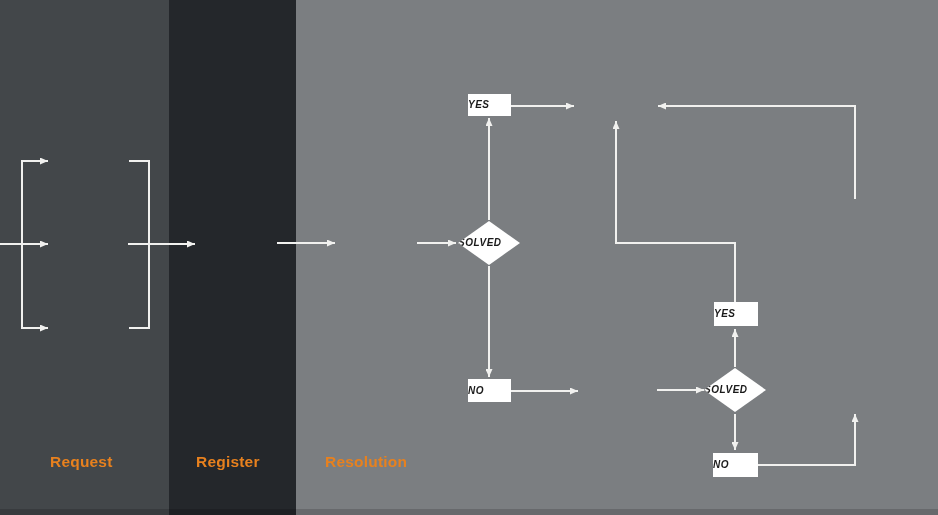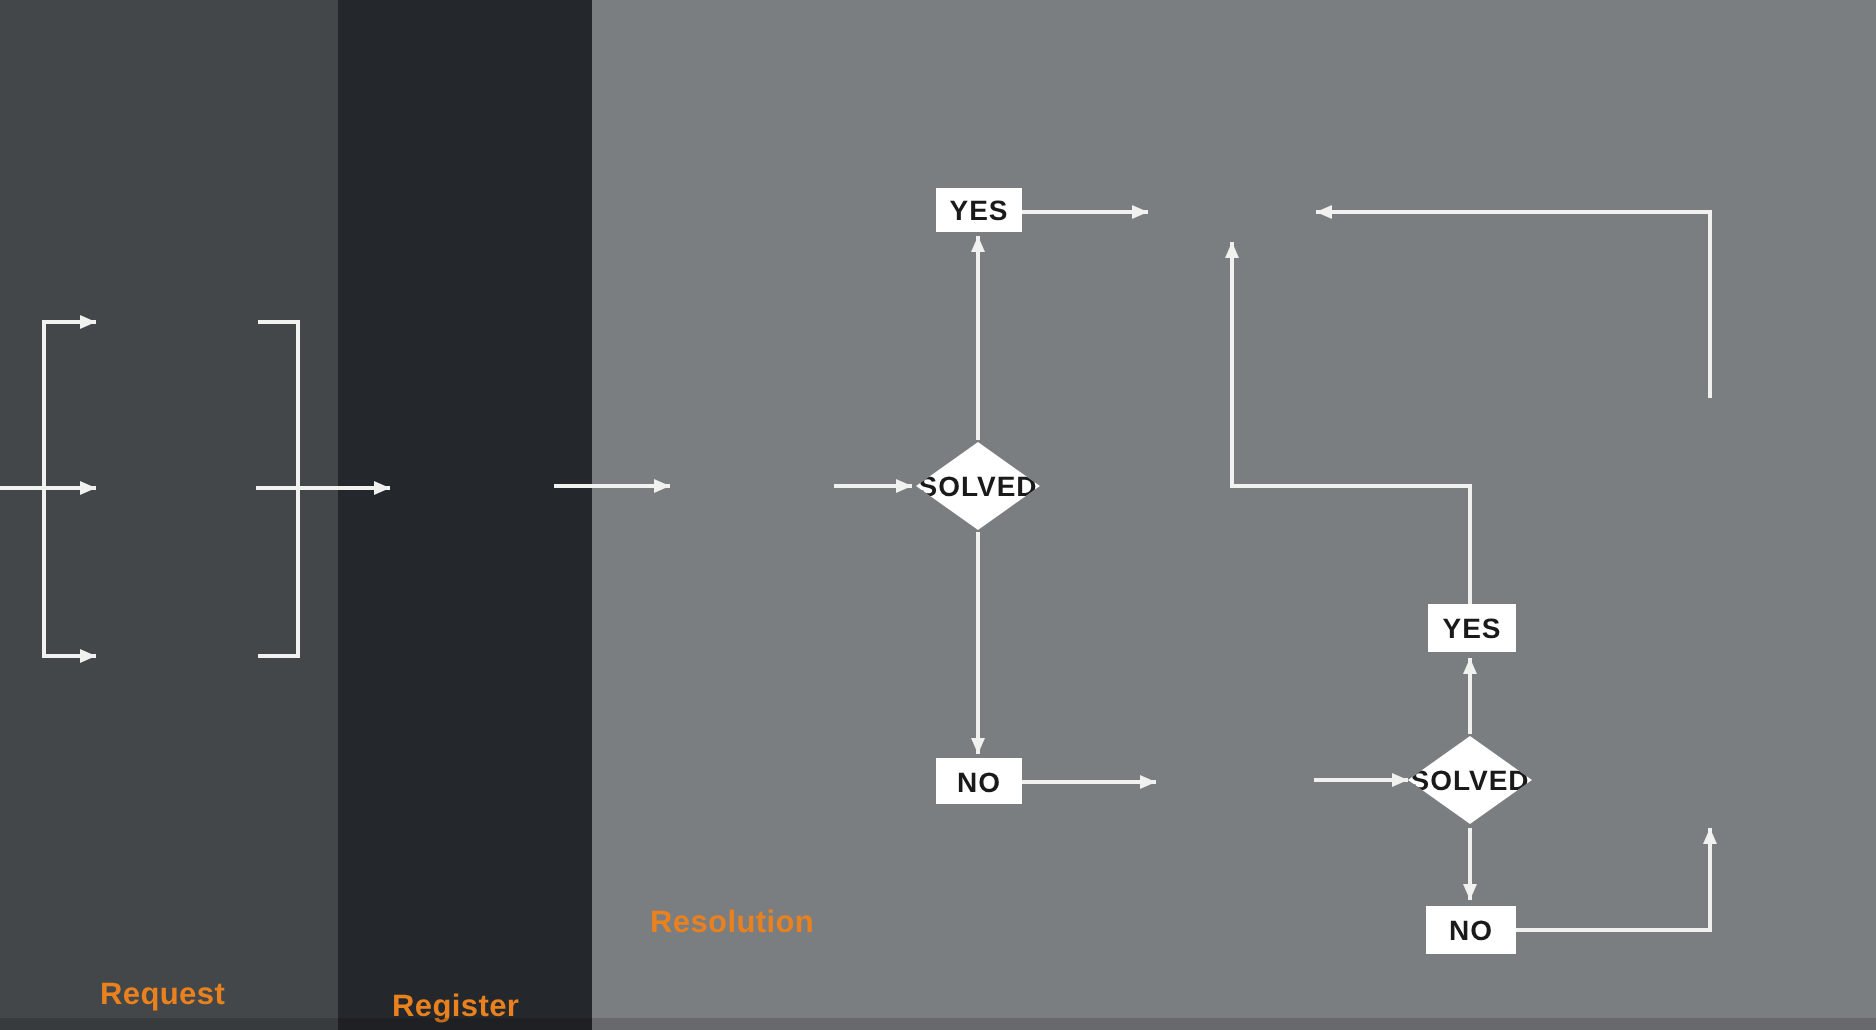--- a/index.html
+++ b/index.html
@@ -9,37 +9,37 @@
     font-family:"Liberation Sans",sans-serif;
   }
   .col{position:absolute;top:0;height:100%;}
   #col-request{left:0;width:169px;background:var(--column-request-bg,#43474a);}
   #col-register{left:169px;width:127px;background:var(--column-register-bg,#24272b);}
   #col-resolution{left:296px;width:642px;background:var(--column-resolution-bg,#7b7e81);}
   .connectors{position:absolute;left:0;top:0;width:938px;height:515px;}
   .ln{fill:none;stroke:#f1f1ef;stroke-width:2;}
   .ah{fill:#f1f1ef;stroke:none;}
   .node{
-    position:absolute;display:flex;align-items:center;justify-content:center;
+    position:absolute;display:flex;align-items:center;
     background:var(--node-bg,#ffffff);color:var(--node-text,#1a1a1a);
-    font-weight:700;font-size:14px;letter-spacing:.5px;line-height:1;
+    font-weight:700;font-size:10px;letter-spacing:.5px;line-height:1;font-style:italic;
   }
   .diamond{clip-path:polygon(50% 0,100% 50%,50% 100%,0 50%);}
   #solved1{left:458px;top:221px;width:62px;height:44px;}
   #yes1{left:468px;top:94px;width:43px;height:22px;}
   #no1{left:468px;top:379px;width:43px;height:23px;}
   #solved2{left:704px;top:368px;width:62px;height:44px;}
   #yes2{left:714px;top:302px;width:44px;height:24px;}
   #no2{left:713px;top:453px;width:45px;height:24px;}
   .phase{
     position:absolute;top:453px;font-size:15.5px;font-weight:700;
     color:var(--accent-orange,#e8811e);letter-spacing:.2px;white-space:nowrap;
   }
-  #lbl-request{left:50px;margin-top:36px;}
-  #lbl-register{left:196px;margin-top:42px;}
+  #lbl-request{left:50px;}
+  #lbl-register{left:196px;}
   #lbl-resolution{left:325px;}
   .bottom-shade{position:absolute;left:0;bottom:0;width:100%;height:6px;background:rgba(0,0,0,0.16);}
 </style>
 </head>
 <body>
 
 <div class="stage">
 
   <div class="col" id="col-request"></div>
   <div class="col" id="col-register"></div>

